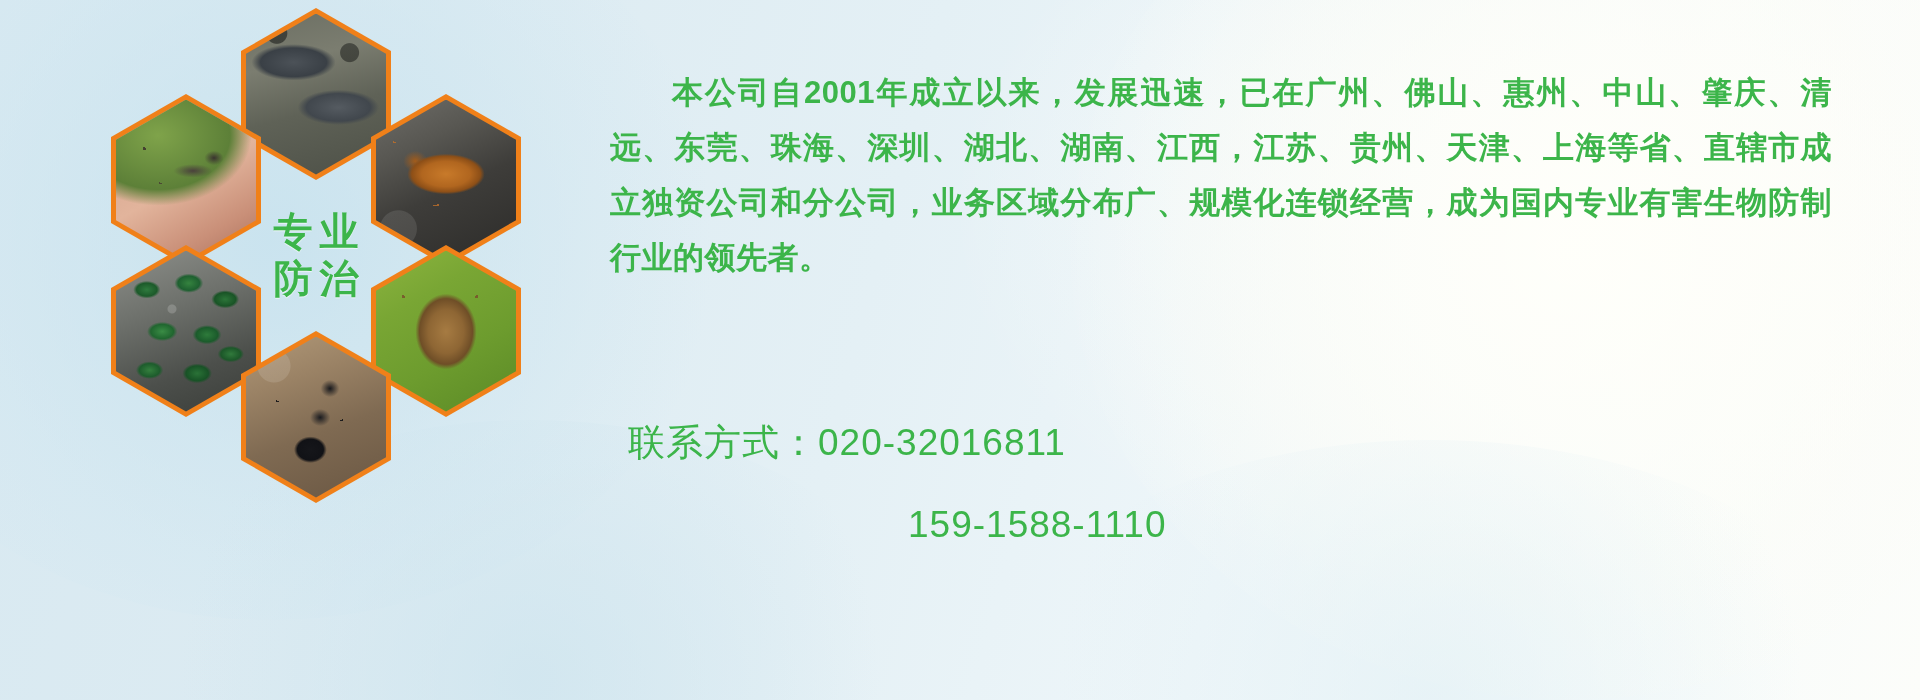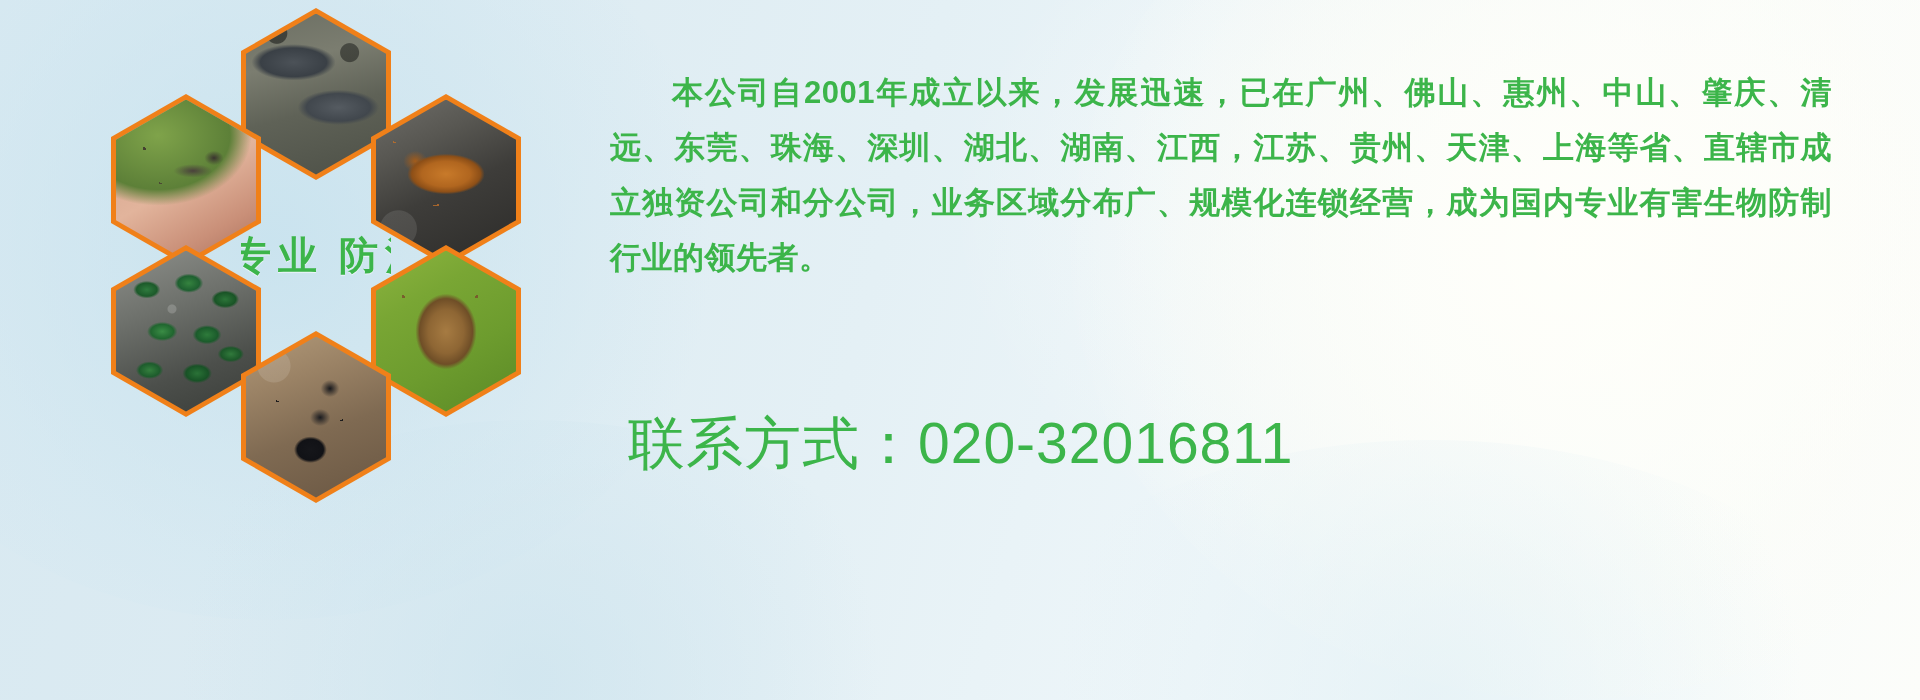--- a/index.html
+++ b/index.html
@@ -188,25 +188,25 @@
       radial-gradient(ellipse 13px 11px at 53% 50%, #1a1b1f 0%, rgba(26,27,31,0) 78%),
       radial-gradient(ellipse 12px 11px at 60% 32%, #17181c 0%, rgba(23,24,28,0) 78%),
       linear-gradient(40deg, rgba(18,19,23,0.9) 0 2px, rgba(0,0,0,0) 2px 100%) 30% 40%/40px 2px no-repeat,
       linear-gradient(-35deg, rgba(18,19,23,0.9) 0 2px, rgba(0,0,0,0) 2px 100%) 58% 52%/38px 2px no-repeat,
       radial-gradient(circle at 20% 18%, rgba(255,255,255,0.12) 0 16px, rgba(0,0,0,0) 17px);
   }
 
   
   #slogan {
     position: absolute;
-    left: 12px; top: 0;
+    left: 0; top: 0;
     width: 150px;
     height: 172px;
     display: flex;
-    flex-direction: row;
+    flex-direction: column;
     align-items: center;
     justify-content: center;
     gap: 8px;
   }
   #slogan .line {
     color: #3cb54a;
     font-size: 39px;
     font-weight: bold;
     letter-spacing: 7px;
     text-indent: 7px;
@@ -235,21 +235,21 @@
   }
 
   #contact {
     position: absolute;
     left: 628px;
     top: 402px;
     width: 1180px;
   }
   #contact .contact-line {
     color: #3cb54a;
-    font-size: 57px;
+    font-size: 37px;
     line-height: 82px;
     font-weight: 500;
     letter-spacing: 1px;
     white-space: nowrap;
   }
   #contact .contact-line.second {
     text-align: left;
     padding-left: 280px;
   }
 </style>
@@ -309,15 +309,16 @@
     </div>
 
   </div>
 
   <div id="copy">
     <p id="intro">本公司自2001年成立以来，发展迅速，已在广州、佛山、惠州、中山、肇庆、清远、东莞、珠海、深圳、湖北、湖南、江西，江苏、贵州、天津、上海等省、直辖市成立独资公司和分公司，业务区域分布广、规模化连锁经营，成为国内专业有害生物防制行业的领先者。</p>
   </div>
 
   <div id="contact">
     <div class="contact-line">联系方式：020-32016811</div>
+    <div class="contact-line second">159-1588-1110</div>
   </div>
 
 </div>
 
 </body></html>

